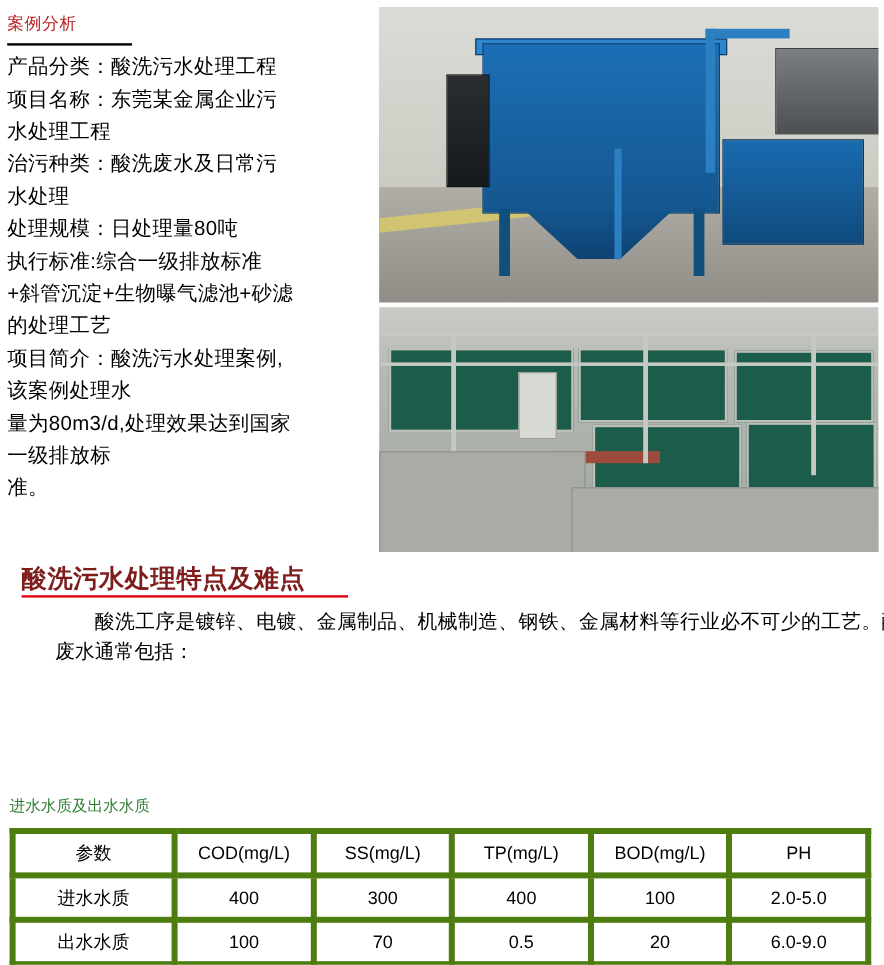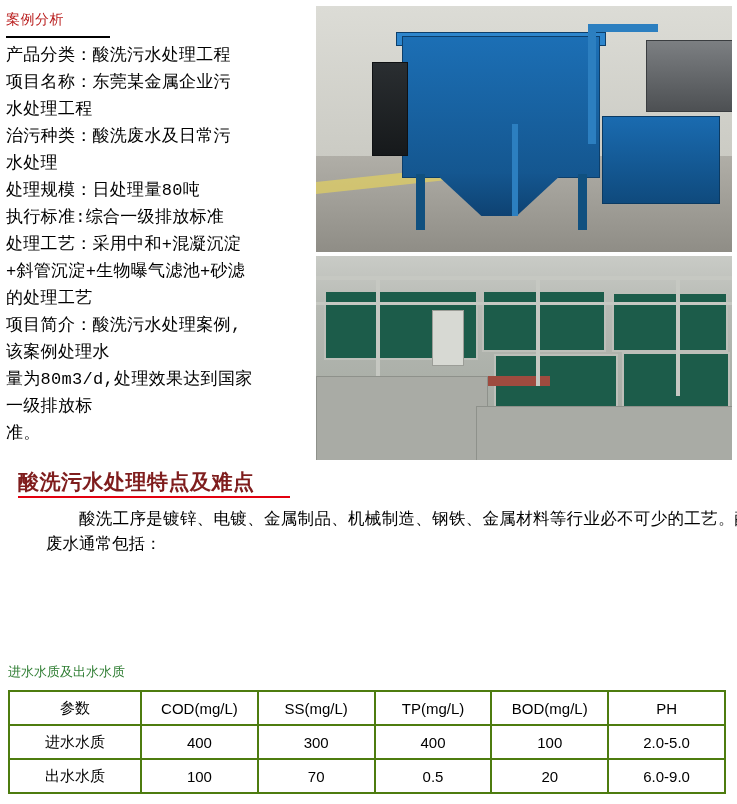--- a/index.html
+++ b/index.html
@@ -44,21 +44,20 @@
     position: absolute;
     left: 6px;
     top: 42px;
     width: 304px;
   }
   .spec-row {
     font-size: 17px;
     line-height: 27px;
     color: #000;
     letter-spacing: 0.3px;
-    font-family: Liberation Mono, monospace;
   }
 
   
   .photo {
     position: absolute;
     overflow: hidden;
   }
   .photo-top {
     left: 316px;
     top: 6px;
@@ -197,21 +196,21 @@
   
   .wq-table {
     position: absolute;
     left: 8px;
     top: 690px;
     width: 718px;
     border-collapse: collapse;
     table-layout: fixed;
   }
   .wq-table td, .wq-table th {
-    border: 2px solid #4d7c0f;
+    border: 5px solid #4d7c0f;
     height: 30px;
     text-align: center;
     vertical-align: middle;
     font-size: 15px;
     font-weight: normal;
     font-family: "Liberation Sans", sans-serif;
   }
   .wq-table .col-param { width: 128px; }
   .wq-table .num { font-family: Liberation Sans, sans-serif; font-size: 15px; }
 </style>
@@ -224,21 +223,20 @@
   <div class="title-underline"></div>
 
   <div class="spec-list">
     <div class="spec-row">产品分类：酸洗污水处理工程</div>
     <div class="spec-row">项目名称：东莞某金属企业污</div>
     <div class="spec-row">水处理工程</div>
     <div class="spec-row">治污种类：酸洗废水及日常污</div>
     <div class="spec-row">水处理</div>
     <div class="spec-row">处理规模：日处理量80吨</div>
     <div class="spec-row">执行标准:综合一级排放标准</div>
-    <div class="spec-row">处理工艺：采用中和+混凝沉淀</div>
     <div class="spec-row">+斜管沉淀+生物曝气滤池+砂滤</div>
     <div class="spec-row">的处理工艺</div>
     <div class="spec-row">项目简介：酸洗污水处理案例,</div>
     <div class="spec-row">该案例处理水</div>
     <div class="spec-row">量为80m3/d,处理效果达到国家</div>
     <div class="spec-row">一级排放标</div>
     <div class="spec-row">准。</div>
   </div>
 
   <div class="photo photo-top">

